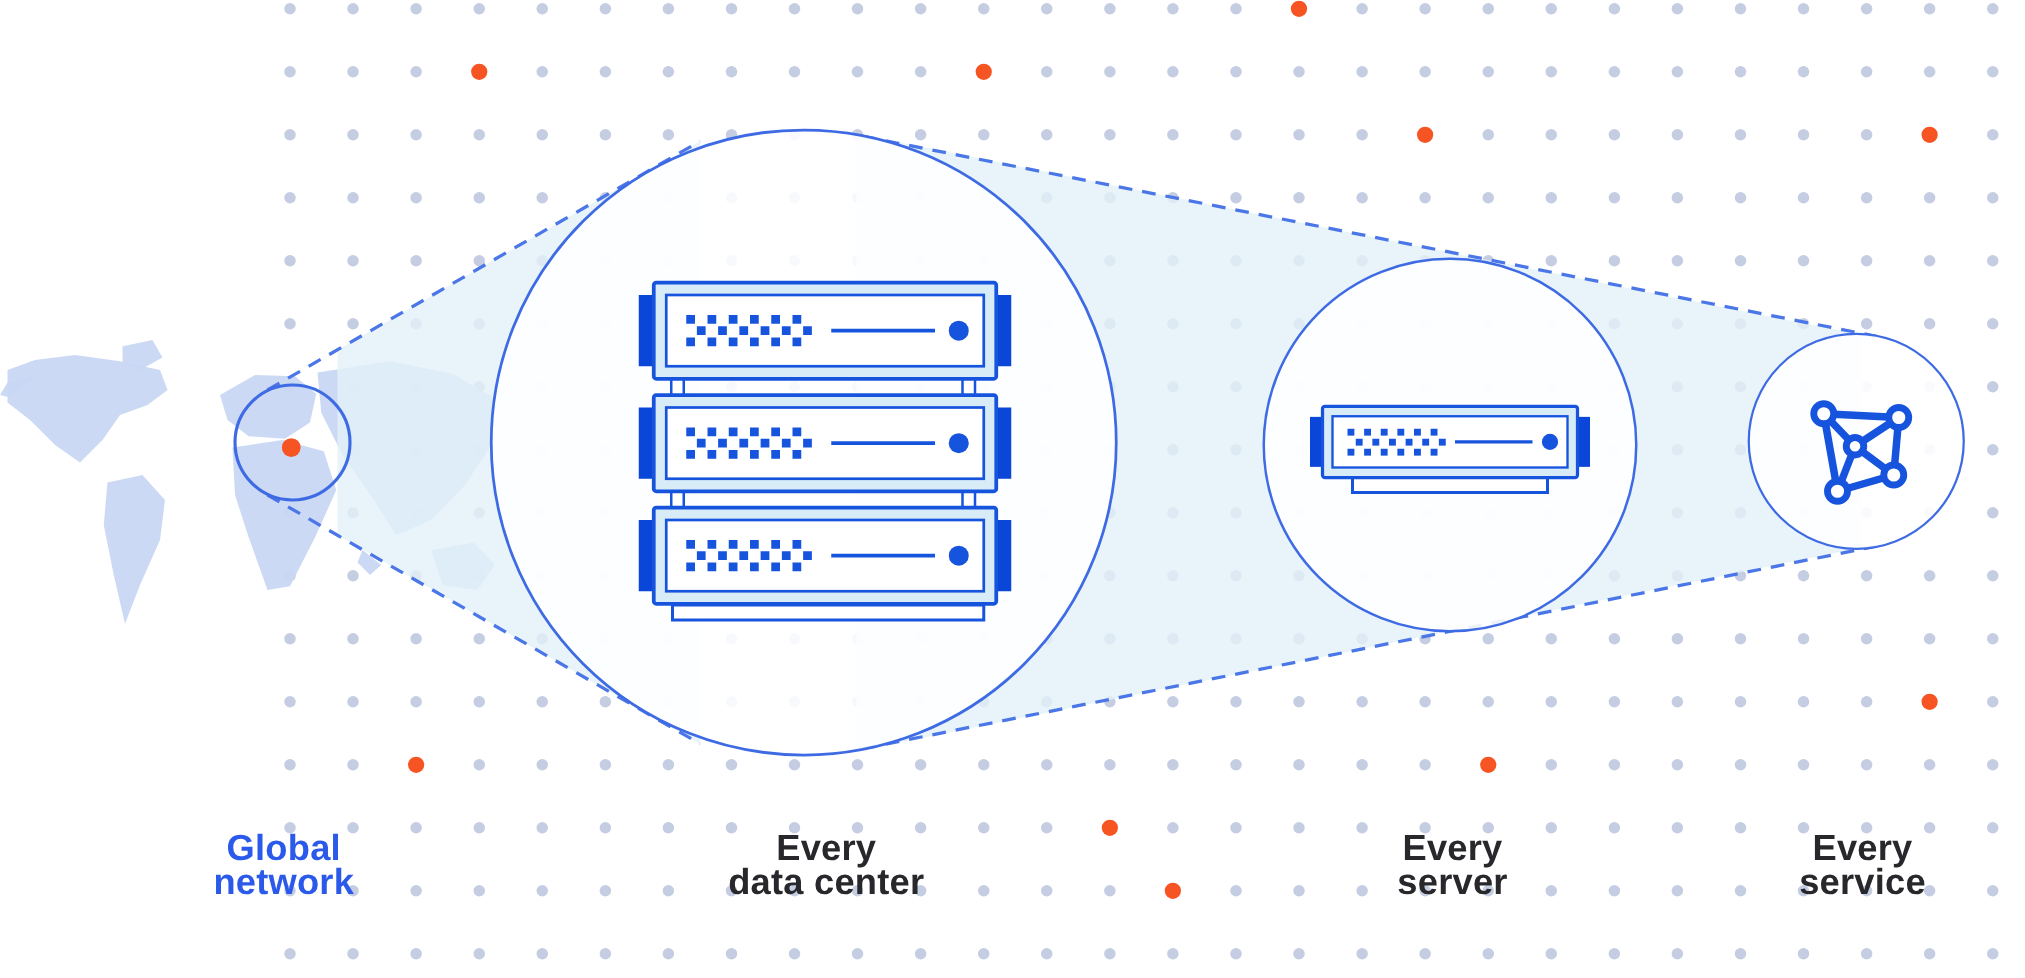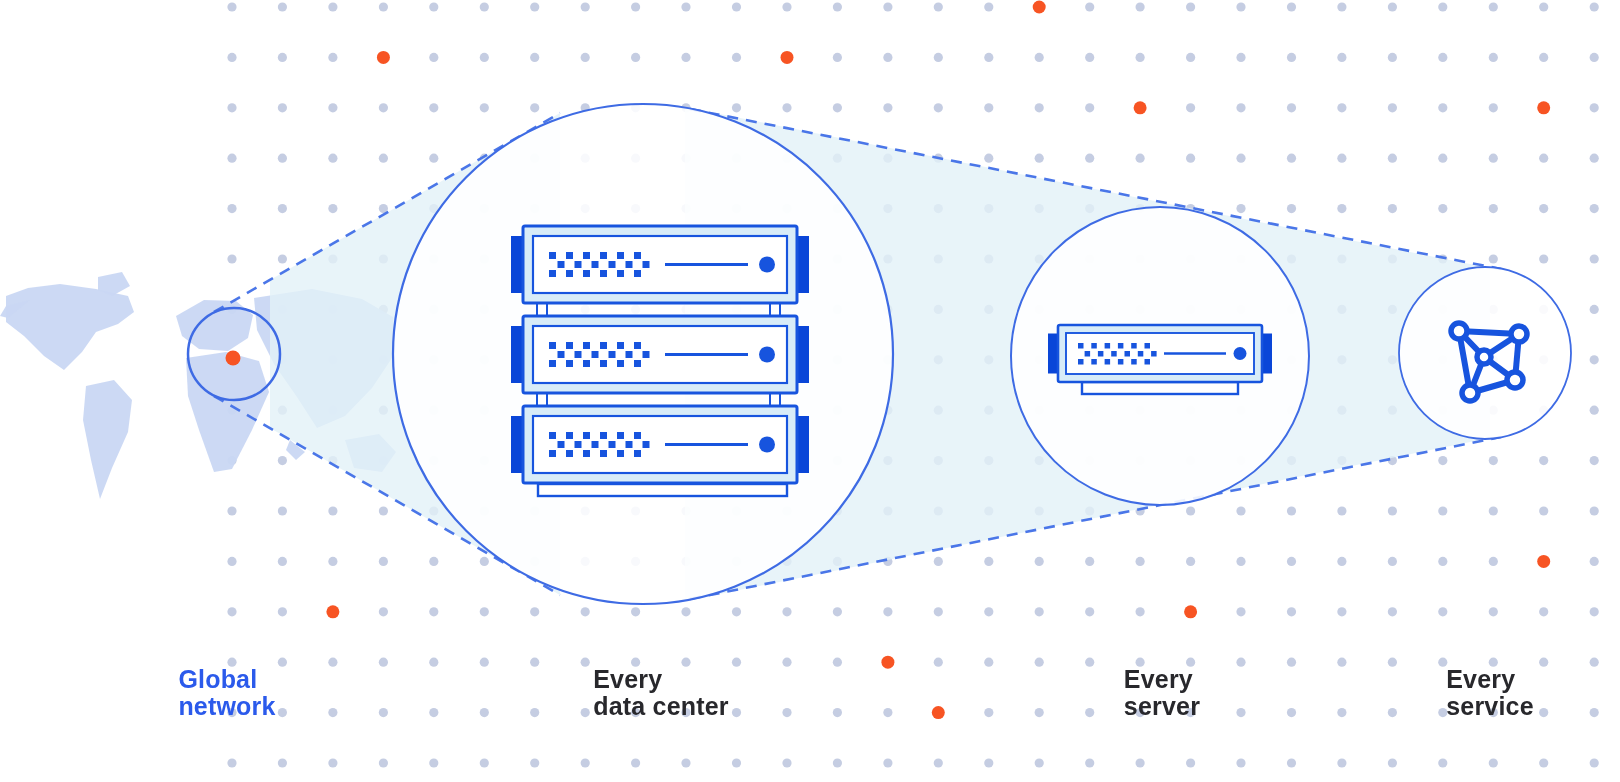--- a/index.html
+++ b/index.html
@@ -8,23 +8,24 @@
     width:1620px;height:782px;
     background:var(--bg,#ffffff);
     overflow:hidden;
     font-family:"Liberation Sans",sans-serif;
   }
   .scene{position:absolute;left:0;top:0;}
   .label{
     position:absolute;
     top:666px;
     transform:translateX(-50%);
+    text-align:center;
     white-space:pre-line;
     font-weight:700;
-    font-size:25px;
+    font-size:29px;
     line-height:26.5px;
     color:var(--labelDark,#28282c);
     letter-spacing:0.2px;
   }
   .label.blue{color:var(--labelBlue,#2b5aeb);}
 </style>
 </head>
 <body>
 
 <div class="stage" style="--bg: #ffffff; --accent: #1754de; --darkBlue: #0a46d8; --unitFill: #d8ecf8; --circleStroke: #3e6be4; --beam: #e2f1f7; --dash: #4a76e8; --map: #c9d7f3; --orange: #f75423; --labelDark: #28282c; --labelBlue: #2b5aeb; --white: #ffffff;">

